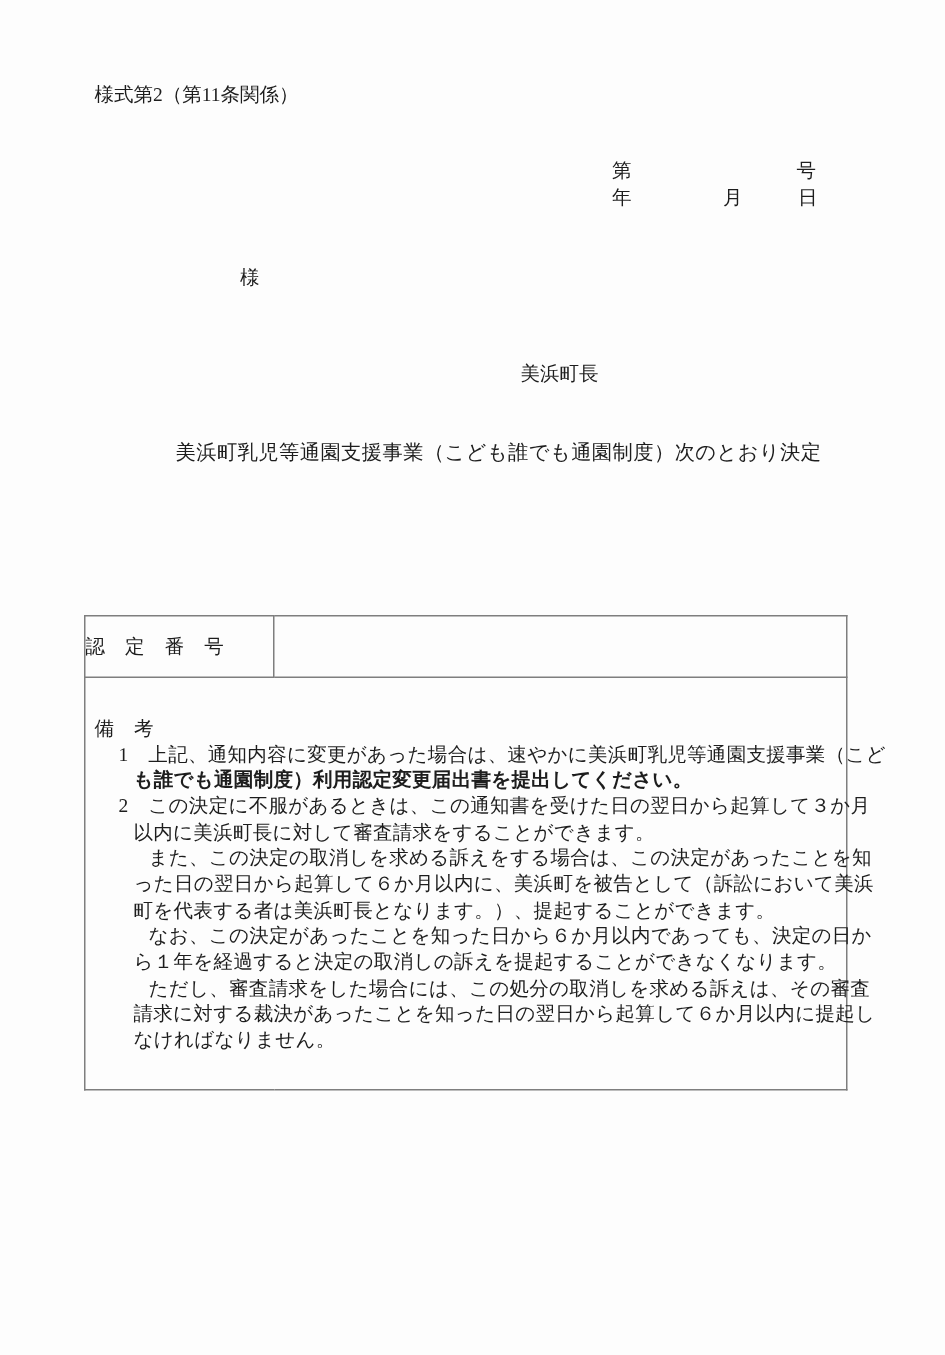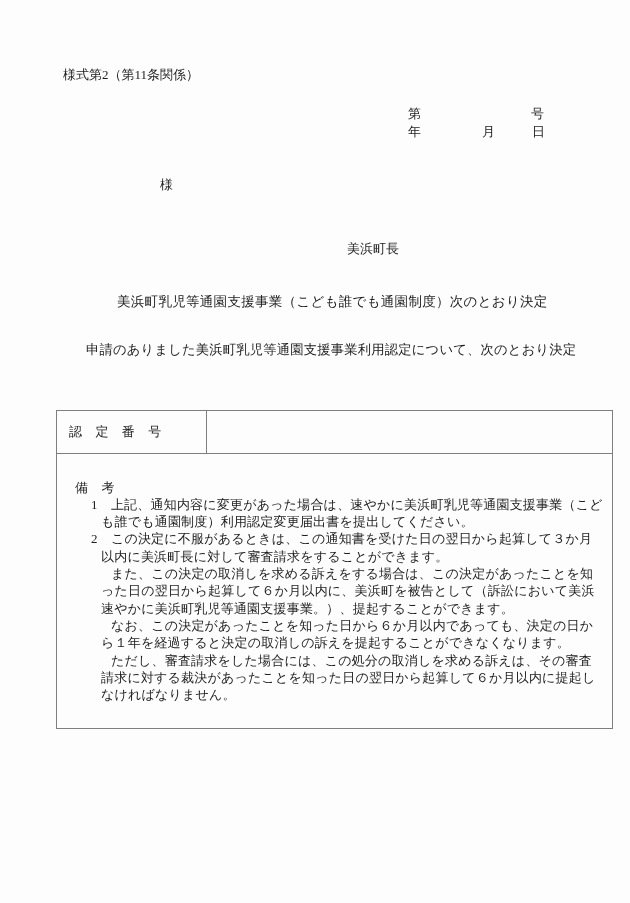--- a/index.html
+++ b/index.html
@@ -19,21 +19,21 @@
     font-size:13.3px;line-height:18px;letter-spacing:0.2px;
   }
   .body-line{white-space:nowrap;}
   .body-line.indent{text-indent:20px;}
   table.form{
     position:absolute;left:56px;top:410px;
     width:506px;border-collapse:collapse;table-layout:fixed;
   }
   table.form td{
     border:1px solid #7e7e7e;
-    padding:12px;margin:0;
+    padding:0;margin:0;
     font-size:13px;
     vertical-align:middle;
   }
   td.lbl{
     width:125px;
     padding-left:17px;
     line-height:18px;
     letter-spacing:0.2px;
   }
   td.val{width:381px;}
@@ -50,57 +50,56 @@
   .rline{
     font-size:13px;
     line-height:17.3px;
     letter-spacing:0.2px;
     white-space:nowrap;
   }
 </style>
 </head>
 <body>
 
-<div class="abs fs13" style="left:63px;top:68px;">様式第2（第11条関係）</div>
+<div class="abs fs13" style="left:63px;top:56px;">様式第2（第11条関係）</div>
 
 <span class="abs fs13" style="left:408px;top:107px;">第</span>
 <span class="abs fs13" style="left:531px;top:107px;">号</span>
 
 <span class="abs fs13" style="left:408px;top:125px;">年</span>
 <span class="abs fs13" style="left:482px;top:125px;">月</span>
 <span class="abs fs13" style="left:532px;top:125px;">日</span>
 
 <div class="abs fs13" style="left:160px;top:178px;">様</div>
 
 <div class="abs fs13" style="left:347px;top:242px;">美浜町長</div>
 
 <div class="abs title" style="left:117px;top:293px;">美浜町乳児等通園支援事業（こども誰でも通園制度）次のとおり決定</div>
 
 <div class="body-text">
-  <div class="body-line indent">申請のありました美浜町乳児等通園支援事業利用認定について、次のとおり決定</div>
 </div>
 
 <table class="form">
   <tbody>
       <tr class="r1">
     <td class="lbl">
       <div>認　定　番　号</div>
     </td>
     <td class="val"></td>
   </tr>
   <tr class="r5">
     <td class="remarks" colspan="2">
       <div class="rline" style="padding-left:6px;">備　考</div>
       <div class="rline" style="padding-left:22px;">1　上記、通知内容に変更があった場合は、速やかに美浜町乳児等通園支援事業（こど</div>
-      <div class="rline" style="padding-left:32px;">も誰でも通園制度）利用認定変更届出書を提出してください。</div>
+      <div class="rline" style="padding-left:32px;font-weight:bold;">も誰でも通園制度）利用認定変更届出書を提出してください。</div>
       <div class="rline" style="padding-left:22px;">2　この決定に不服があるときは、この通知書を受けた日の翌日から起算して３か月</div>
       <div class="rline" style="padding-left:32px;">以内に美浜町長に対して審査請求をすることができます。</div>
       <div class="rline" style="padding-left:42px;font-family:Liberation Serif, serif;">また、この決定の取消しを求める訴えをする場合は、この決定があったことを知</div>
       <div class="rline" style="padding-left:32px;">った日の翌日から起算して６か月以内に、美浜町を被告として（訴訟において美浜</div>
-      <div class="rline" style="padding-left:32px;">速やかに美浜町乳児等通園支援事業。）、提起することができます。</div>
+      <div class="rline" style="padding-left:32px;">町を代表する者は美浜町長となります。）、提起することができます。</div>
       <div class="rline" style="padding-left:42px;">なお、この決定があったことを知った日から６か月以内であっても、決定の日か</div>
       <div class="rline" style="padding-left:32px;">ら１年を経過すると決定の取消しの訴えを提起することができなくなります。</div>
       <div class="rline" style="padding-left:42px;">ただし、審査請求をした場合には、この処分の取消しを求める訴えは、その審査</div>
       <div class="rline" style="padding-left:32px;">請求に対する裁決があったことを知った日の翌日から起算して６か月以内に提起し</div>
       <div class="rline" style="padding-left:32px;">なければなりません。</div>
     </td>
   </tr>
 </tbody>
   </table>
 

